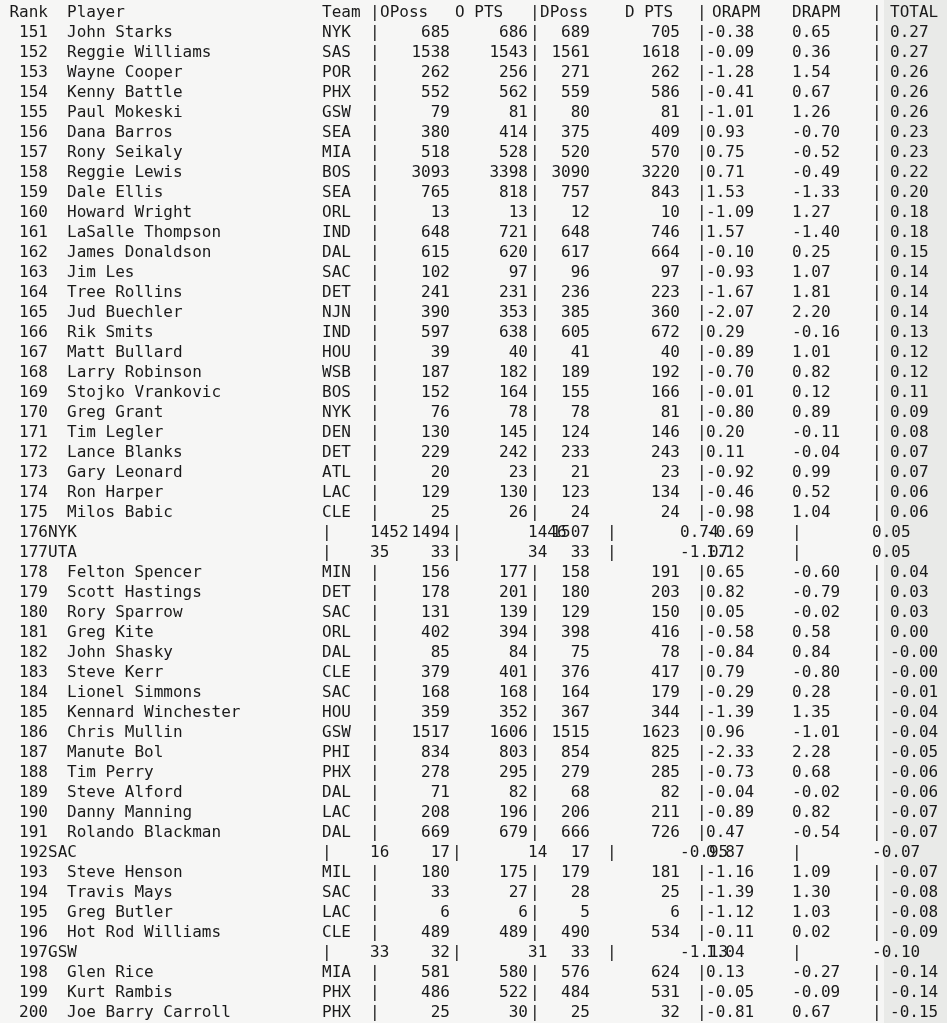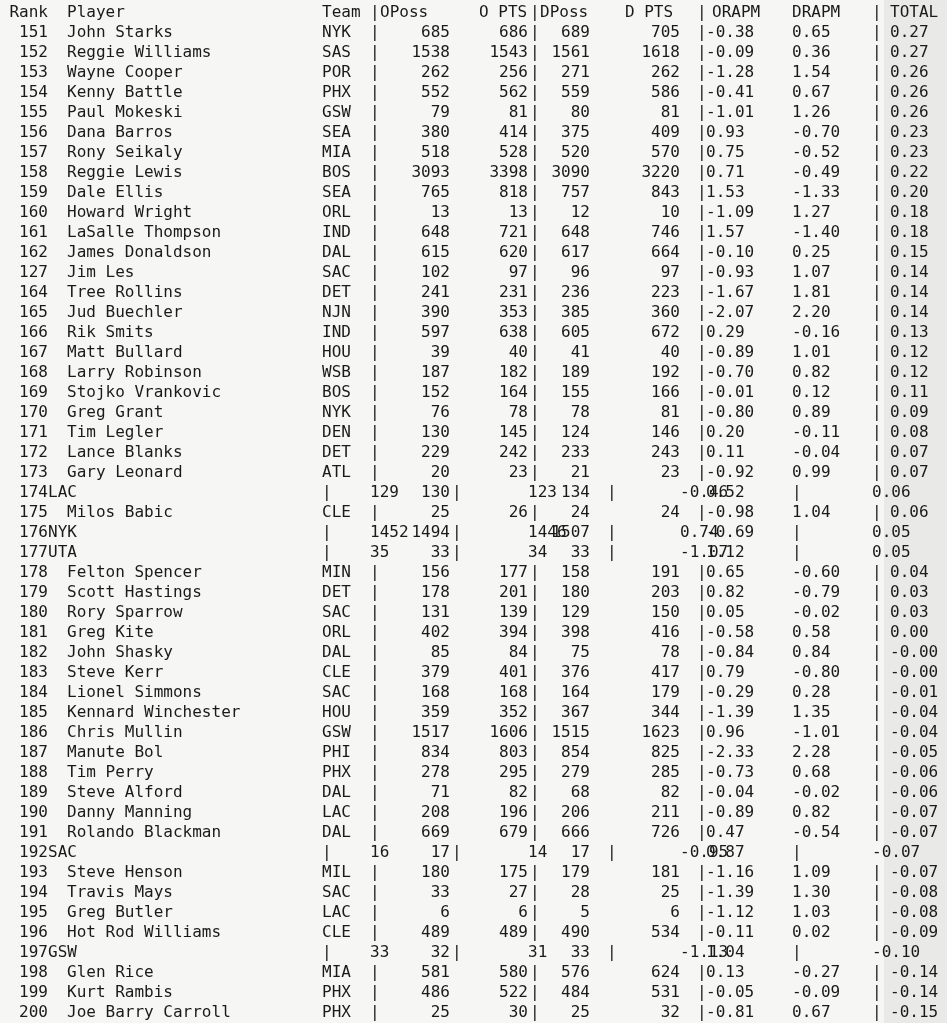--- a/index.html
+++ b/index.html
@@ -33,21 +33,21 @@
     height: 20px;
     line-height: 20px;
     white-space: pre;
   }
   .cell { overflow: visible; }
   .r { text-align: right; }
   .l { text-align: left; }
   .c-player { padding-left: 19px; }
   .c-pipe2  { padding-left: 2px; }
   .c-pipe3  { padding-left: 17px; }
-  .h-opts   { padding-left: 5px; text-align: left; margin-left: 24px; }
+  .h-opts   { padding-left: 5px; text-align: left; }
   .h-dpts   { padding-left: 28px; text-align: center; }
   .h-orapm  { padding-left: 6px; }
 </style>
 </head>
 <body style="background: rgb(246, 246, 245); color: rgb(26, 26, 26);">
 
 <div id="total-band" style="background: rgb(233, 234, 232);"></div>
 
 <div id="table">
   <div class="row">
@@ -265,21 +265,21 @@
     <span class="cell r">617</span>
     <span class="cell r">664</span>
     <span class="cell l c-pipe3">|</span>
     <span class="cell l">-0.10</span>
     <span class="cell l">0.25</span>
     <span class="cell l">|</span>
     <span class="cell l">0.15</span>
   </div>
 
   <div class="row">
-    <span class="cell r">127</span>
+    <span class="cell r">163</span>
     <span class="cell l c-player">Jim Les</span>
     <span class="cell l">SAC</span>
     <span class="cell l">|</span>
     <span class="cell r">102</span>
     <span class="cell r">97</span>
     <span class="cell l c-pipe2">|</span>
     <span class="cell r">96</span>
     <span class="cell r">97</span>
     <span class="cell l c-pipe3">|</span>
     <span class="cell l">-0.93</span>
@@ -453,20 +453,21 @@
     <span class="cell r">23</span>
     <span class="cell l c-pipe3">|</span>
     <span class="cell l">-0.92</span>
     <span class="cell l">0.99</span>
     <span class="cell l">|</span>
     <span class="cell l">0.07</span>
   </div>
 
   <div class="row">
     <span class="cell r">174</span>
+    <span class="cell l c-player">Ron Harper</span>
     <span class="cell l">LAC</span>
     <span class="cell l">|</span>
     <span class="cell r">129</span>
     <span class="cell r">130</span>
     <span class="cell l c-pipe2">|</span>
     <span class="cell r">123</span>
     <span class="cell r">134</span>
     <span class="cell l c-pipe3">|</span>
     <span class="cell l">-0.46</span>
     <span class="cell l">0.52</span>

